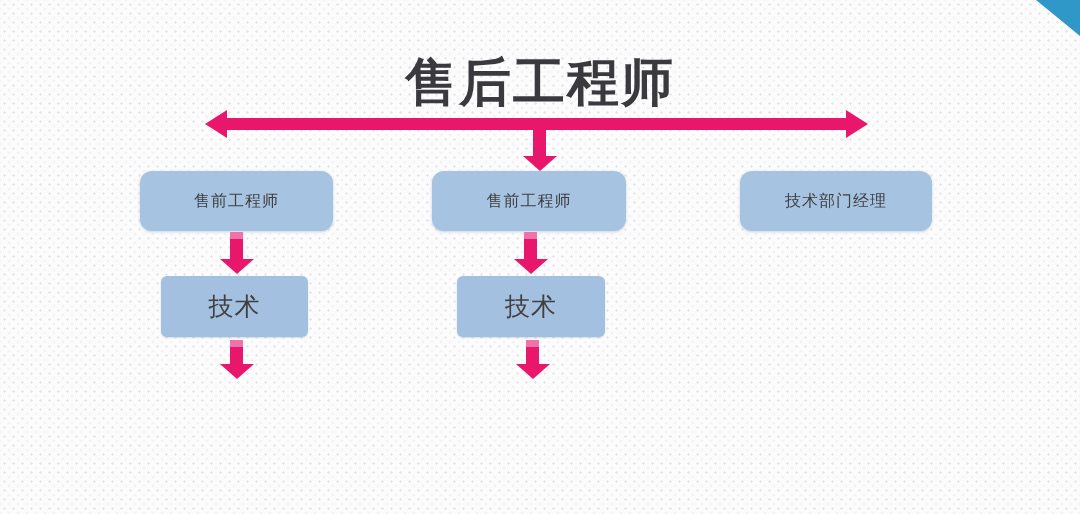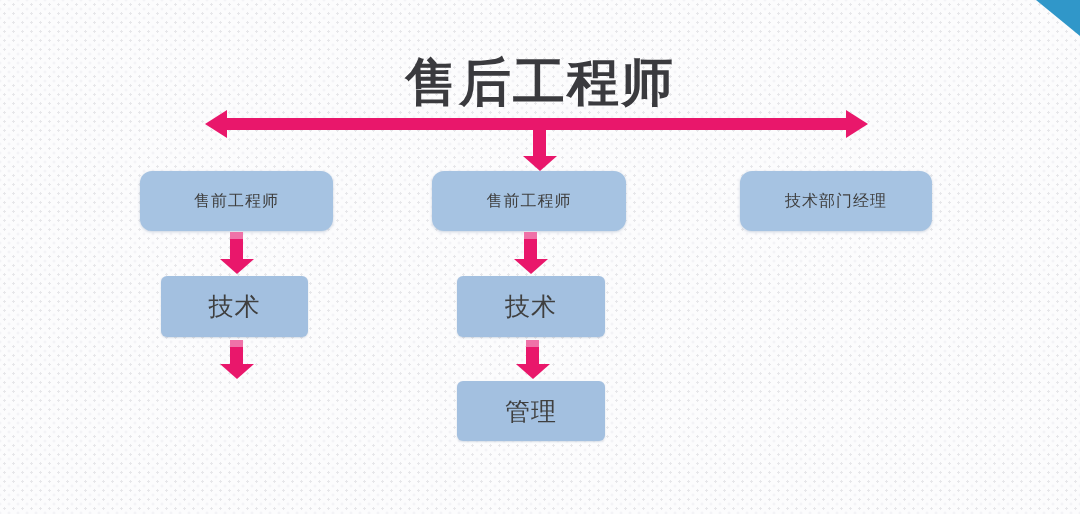--- a/index.html
+++ b/index.html
@@ -125,15 +125,14 @@
 
   <div class="v-arrow lighttop" id="arrow-l2">
     <span class="vshaft"></span>
     <span class="vhead"></span>
   </div>
   <div class="v-arrow lighttop" id="arrow-m2">
     <span class="vshaft"></span>
     <span class="vhead"></span>
   </div>
 
-  <div class="node rect" id="box-m-s2">管理</div>
 
 </div>
 
 </body></html>

